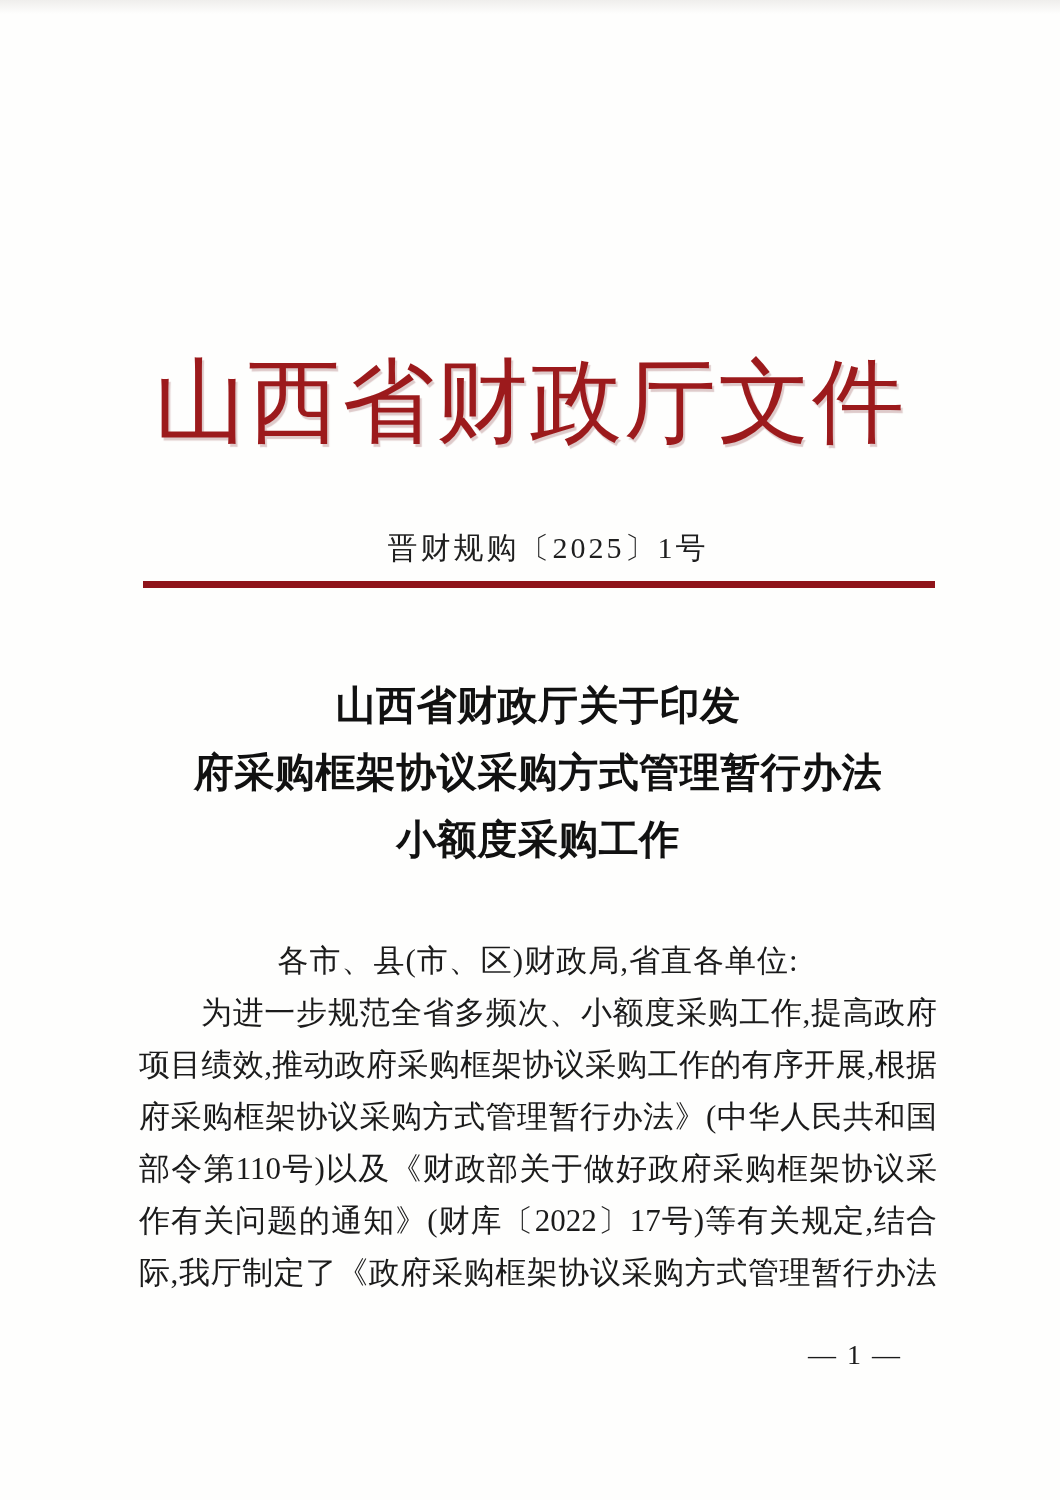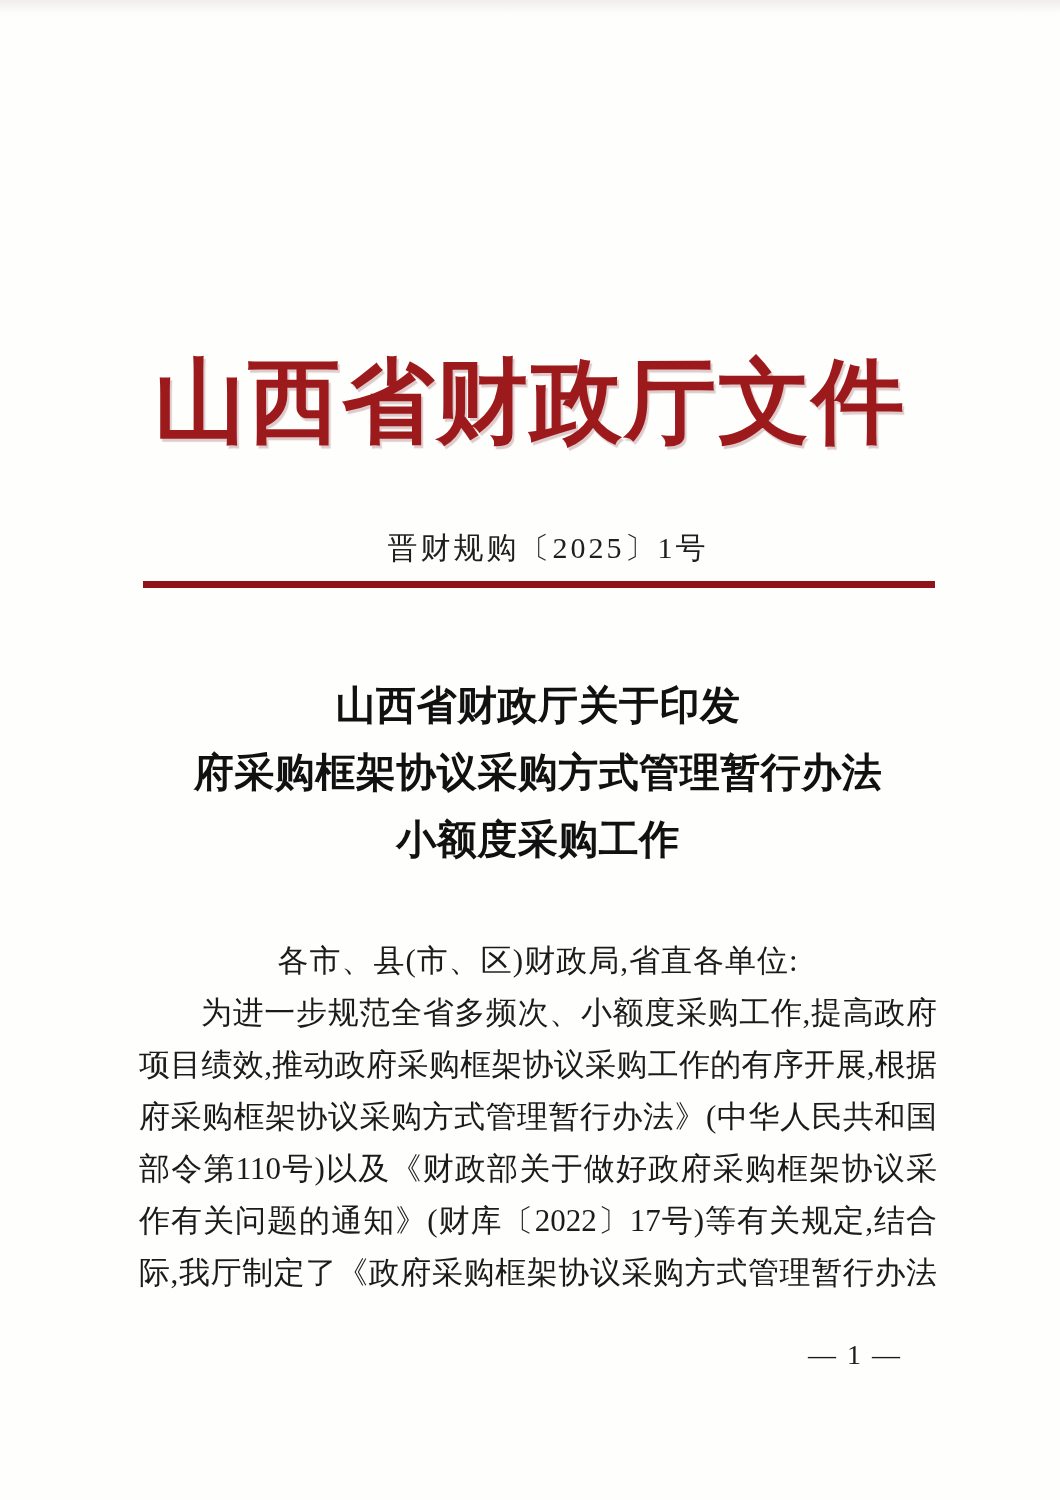--- a/index.html
+++ b/index.html
@@ -27,21 +27,21 @@
 
   
   .masthead {
     position: absolute;
     top: 352px;
     left: 0;
     width: 100%;
     text-align: center;
     font-size: 92px;
     line-height: 100px;
-    font-weight: 700;
+    font-weight: 400;
     letter-spacing: 2px;
     color: #9c1a1c;
     text-shadow: 2px 3px 1px rgba(110, 20, 22, 0.22);
     white-space: nowrap;
   }
 
   
   .docnum {
     position: absolute;
     top: 528px;

